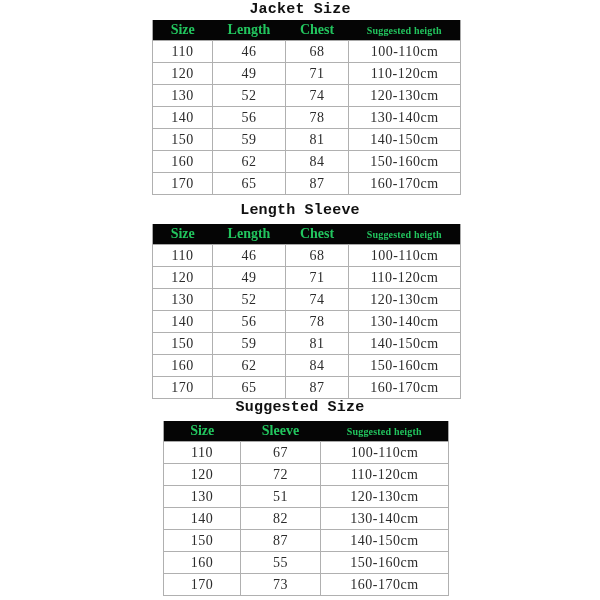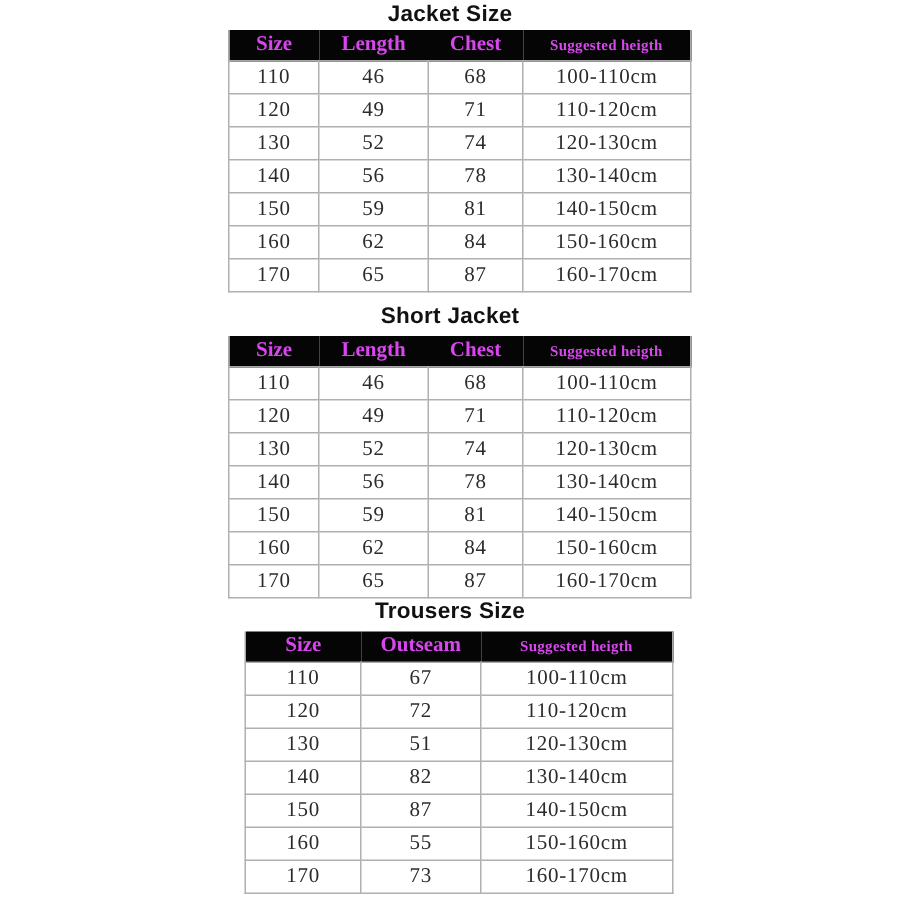--- a/index.html
+++ b/index.html
@@ -13,21 +13,21 @@
     height: 600px;
     background: #ffffff;
     overflow: hidden;
     font-family: "Liberation Serif", serif;
   }
   .chart-section { position: absolute; left: 0; width: 600px; }
   .chart-title {
     margin: 0;
     width: 600px;
     text-align: center;
-    font-family: Liberation Sans, sans-serif;
+    font-family: Liberation Mono, monospace;
     font-weight: bold;
     font-size: 15px;
     line-height: 18px;
     color: #111111;
     letter-spacing: 0.2px;
   }
   table.size-table {
     border-collapse: collapse;
     table-layout: fixed;
     position: absolute;
@@ -36,21 +36,21 @@
     border-bottom: 1px solid #a8a8a8;
   }
   #section-0 { top: 1px; }
   #table-0   { top: 19px; left: 152px; width: 308px; }
   #section-1 { top: 202px; }
   #table-1   { top: 22px; left: 152px; width: 308px; }
   #section-2 { top: 399px; }
   #table-2   { top: 22px; left: 163px; width: 285px; }
   table.size-table th {
     background: #050505;
-    color: #d946ef;
+    color: #22c55e;
     font-family: "Liberation Serif", serif;
     font-weight: bold;
     font-size: 14px;
     height: 20px;
     padding: 0;
     text-align: center;
     white-space: nowrap;
   }
   table.size-table th.suggested { font-size: 10px; letter-spacing: 0.2px; }
   table.size-table td {
@@ -129,21 +129,21 @@
             <td>170</td>
             <td>65</td>
             <td>87</td>
             <td>160-170cm</td>
           </tr>
         </tbody>
       </table>
   </div>
 
   <div class="chart-section" id="section-1">
-    <h2 class="chart-title">Short Jacket</h2>
+    <h2 class="chart-title">Length Sleeve</h2>
     <table class="size-table" id="table-1">
         <colgroup>
           <col style="width: 60px;">
           <col style="width: 73px;">
           <col style="width: 63px;">
           <col style="width: 112px;">
         </colgroup>
         <thead>
           <tr>
             <th>Size</th>
@@ -193,31 +193,31 @@
             <td>170</td>
             <td>65</td>
             <td>87</td>
             <td>160-170cm</td>
           </tr>
         </tbody>
       </table>
   </div>
 
   <div class="chart-section" id="section-2">
-    <h2 class="chart-title">Trousers Size</h2>
+    <h2 class="chart-title">Suggested Size</h2>
     <table class="size-table" id="table-2">
         <colgroup>
           <col style="width: 77px;">
           <col style="width: 80px;">
           <col style="width: 128px;">
         </colgroup>
         <thead>
           <tr>
             <th>Size</th>
-            <th>Outseam</th>
+            <th>Sleeve</th>
             <th class="suggested">Suggested heigth</th>
           </tr>
         </thead>
         <tbody>
           <tr>
             <td>110</td>
             <td>67</td>
             <td>100-110cm</td>
           </tr>
           <tr>

